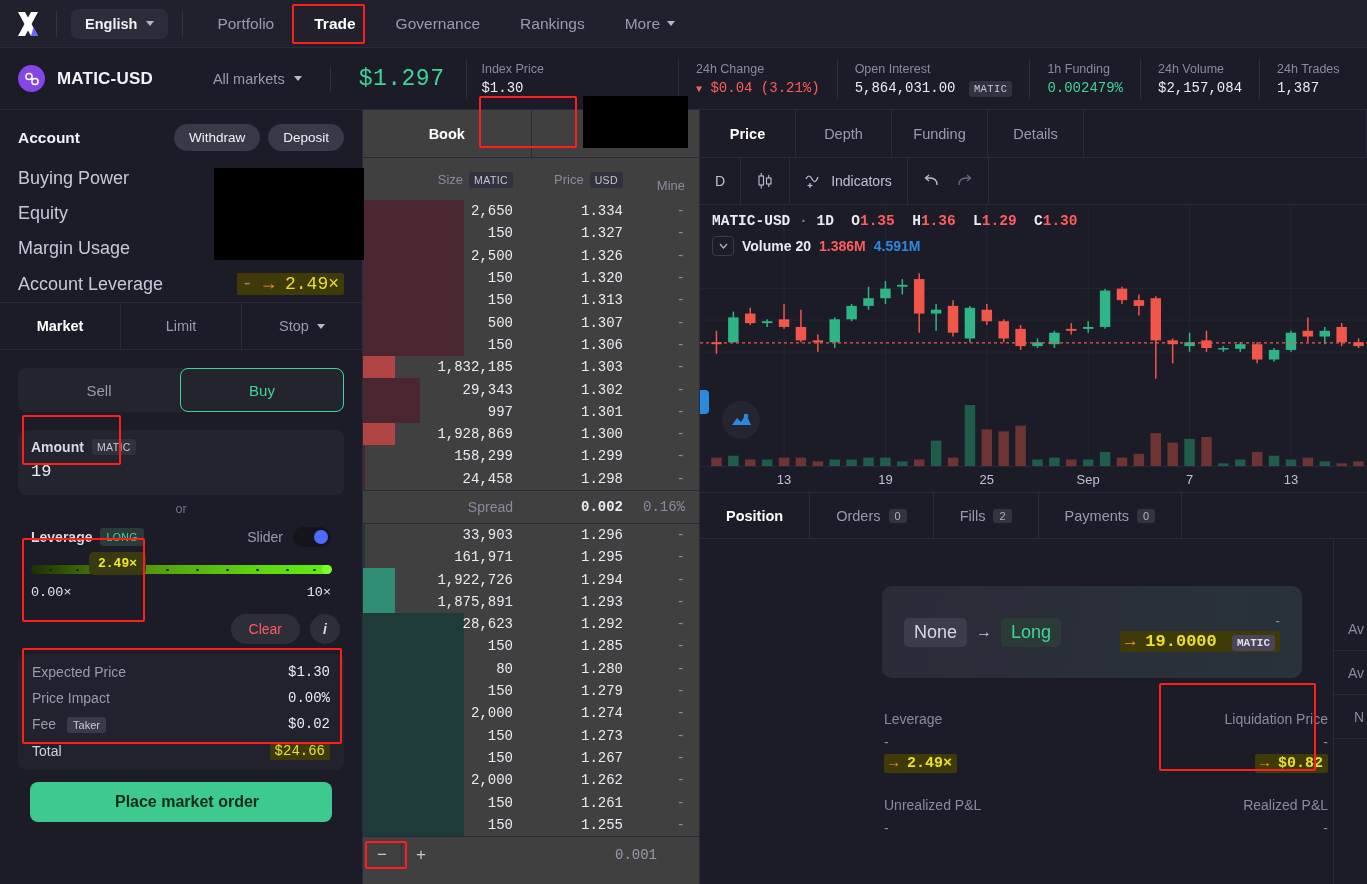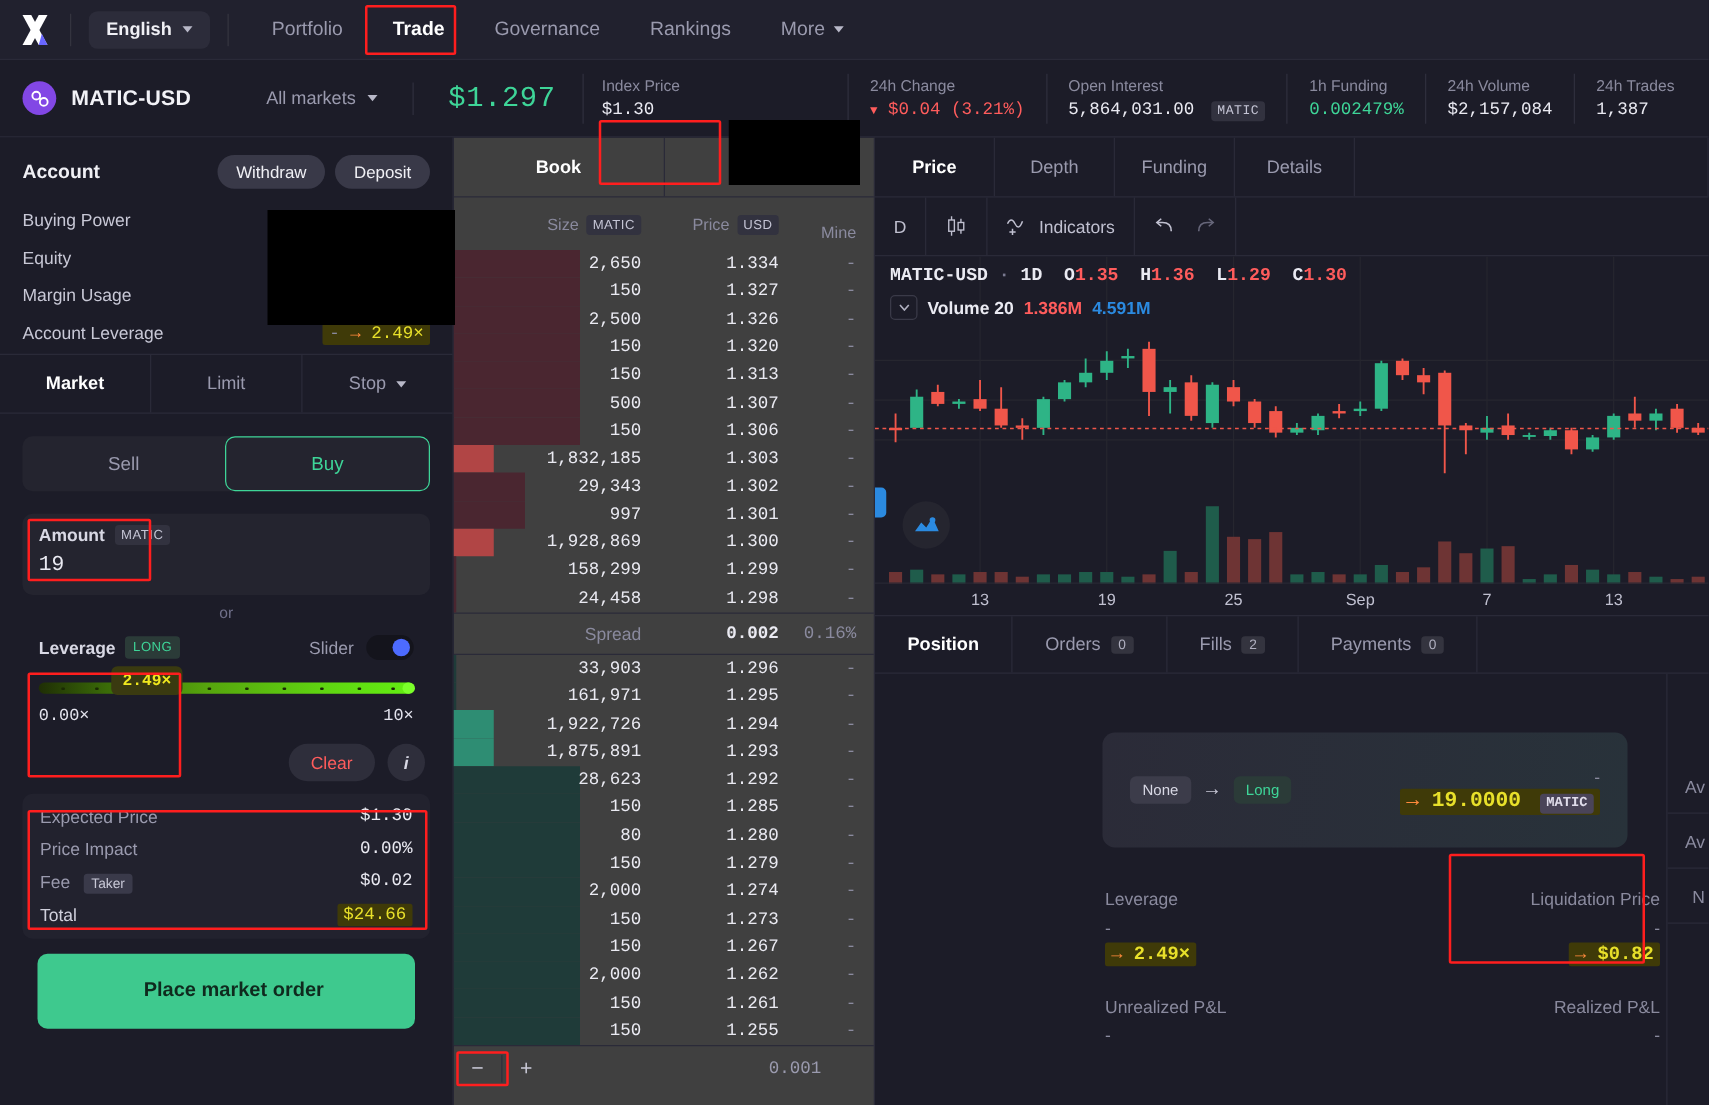--- a/index.html
+++ b/index.html
@@ -58,21 +58,21 @@
   .up { color:#3ed598; }
 
   
   #main { display: flex; height: 774px; }
 
   
   #left { width: 363px; border-right: 1px solid #2a2a38; position: relative; background:#1c1c28; }
   #acct-head { display:flex; align-items:center; padding: 14px 18px 10px; }
   #acct-title { font-size: 15.5px; font-weight:600; flex:1; color:#f0f0f5; }
   .pillbtn { background:#393948; color:#f0f0f5; font-size:13.5px; padding:6px 15px; border-radius:16px; cursor:pointer; margin-left:8px; }
-  .acctrow { display:flex; justify-content:space-between; align-items:flex-start; padding: 7px 18px; font-size:14px; }
+  .acctrow { display:flex; justify-content:space-between; align-items:flex-end; padding: 7px 18px; font-size:18px; }
   .acctlabel { color:#c8c8d6; }
   #blackbox-acct { position:absolute; left:214px; top:58px; width:150px; height:92px; background:#000; z-index:5; }
   .hlyellow { background:#3f3a08; color:#e8e02a; padding:1px 5px; border-radius:2px; }
   .arrow-o { color:#ff8a3c; }
 
   #ordertabs { display:flex; border-top:1px solid #2a2a38; border-bottom:1px solid #2a2a38; height:48px; }
   .otab { flex:1; display:flex; align-items:center; justify-content:center; font-size:14.5px; color:#9a9aae; cursor:pointer; border-right:1px solid #2a2a38; }
   .otab.active { color:#fff; font-weight:700; }
   .otab:last-child{border-right:none;}
   #market-hl { position:absolute; left:22px; top:305px; width:99px; height:50px; border:2.5px solid #ff1e1e; border-radius:2px; pointer-events:none; z-index:6; }
@@ -106,21 +106,21 @@
   #clearrow { display:flex; justify-content:flex-end; align-items:center; gap:10px; padding: 14px 22px 10px; }
   #clearbtn { background:#2e2e3b; color:#ff5c5c; font-size:14px; padding:7px 18px; border-radius:16px; cursor:pointer;}
   #infobtn { width:30px;height:30px;border-radius:50%;background:#2e2e3b;display:flex;align-items:center;justify-content:center;color:#d8d8e4;font-style:italic;font-weight:700;font-size:14px;cursor:pointer;}
 
   #summary { margin:0 18px; background:#22222e; border-radius:8px; padding:5px 0; }
   .sumrow{display:flex;justify-content:space-between;align-items:center;padding:5px 14px;font-size:14px;}
   .sumlabel{color:#9a9aae;}
   .sumval{color:#eaeaf2;}
   .feetag{background:#3a3a4a;color:#c8c8d6;font-size:11px;padding:2px 6px;border-radius:3px;margin-left:7px;}
 
-  #placebtn{margin:12px 30px 0;height:60px;background:#3ec98e;border-radius:8px;display:flex;align-items:center;justify-content:center;font-size:16px;font-weight:700;color:#0f2a1e;cursor:pointer;padding-left:12px;}
+  #placebtn{margin:12px 30px 0;height:40px;background:#3ec98e;border-radius:8px;display:flex;align-items:center;justify-content:center;font-size:16px;font-weight:700;color:#0f2a1e;cursor:pointer;padding-left:12px;}
 
   
   #book { width: 337px; border-right:1px solid #2a2a38; display:flex;flex-direction:column; background:#404040;}
   #booktabs{display:flex;height:48px;border-bottom:1px solid #2a2a38;}
   .btab{flex:1;display:flex;align-items:center;justify-content:center;font-size:14.5px;color:#9a9aae;cursor:pointer;border-right:1px solid #2a2a38;}
   .btab.active{color:#fff;font-weight:700;}
   .btab:last-child{border-right:none;}
   #bookhead{display:flex;padding:8px 14px 7px;font-size:13px;color:#8a8a9e;align-items:center;}
   .bh-size{flex:1;text-align:right;display:flex;justify-content:flex-end;align-items:center;gap:6px;}
   .bh-price{width:110px;text-align:right;display:flex;justify-content:flex-end;align-items:center;gap:6px;}
@@ -163,21 +163,21 @@
 
   #postabs{display:flex;height:47px;border-top:1px solid #2a2a38;border-bottom:1px solid #2a2a38;}
   .ptab{display:flex;align-items:center;justify-content:center;gap:8px;padding:0 26px;font-size:14.5px;color:#9a9aae;cursor:pointer;border-right:1px solid #2a2a38;}
   .ptab.active{color:#fff;font-weight:700;}
   .badge{background:#34343f;color:#b0b0c0;font-size:11px;padding:1px 6px;border-radius:3px;}
   #ptab-fill{flex:1;}
 
   #posbody{flex:1;position:relative;display:flex;}
   #poscol{flex:1;position:relative;}
   #poscard{position:absolute;left:182px;top:47px;width:420px;height:92px;border-radius:10px;background:linear-gradient(100deg,#2b2b38 0%,#28323a 100%);display:flex;align-items:center;padding:0 22px;}
-  .chip{background:#3c3c4a;color:#d8d8e4;font-size:12px;padding:4px 10px;border-radius:5px;}
+  .chip{background:#3c3c4a;color:#d8d8e4;font-size:18px;padding:4px 10px;border-radius:5px;}
   .chip.long{background:#2b3b38;color:#3ed598;}
   #poscard-right{margin-left:auto;text-align:right;}
   #posdash{font-size:14px;color:#8a8a9e;margin-bottom:2px;}
   #posamt{font-size:17px;font-weight:700;}
   #posmatic{background:#4a4458;color:#e0dcea;font-size:11px;padding:2px 5px;border-radius:3px;margin-left:5px;}
   .pdetail{position:absolute;}
   .pdlabel{font-size:14px;color:#8a8a9e;margin-bottom:7px;}
   .pddash{font-size:14px;color:#8a8a9e;}
   .pdval{font-size:15px;font-weight:700;margin-top:4px;}
   #liq-hl{position:absolute;left:1159px;top:683px;width:157px;height:88px;border:2.5px solid #ff1e1e;border-radius:2px;pointer-events:none;z-index:6;}

